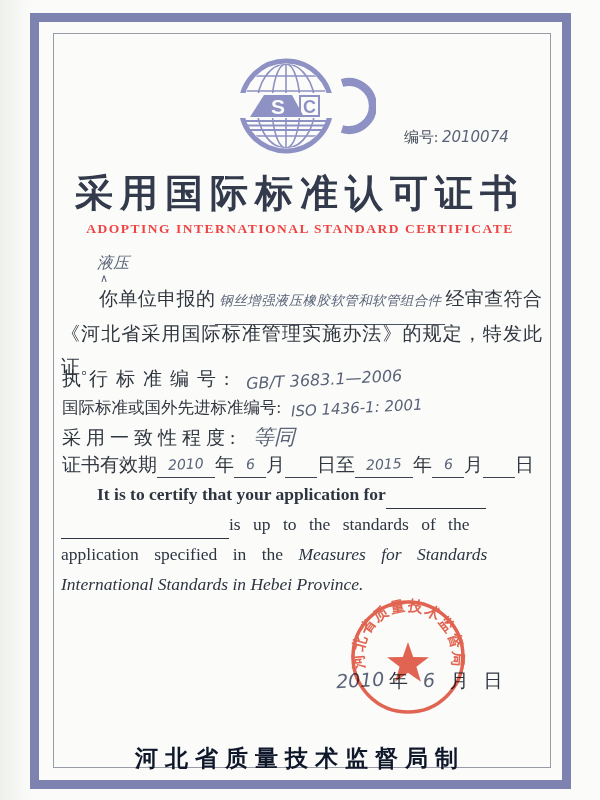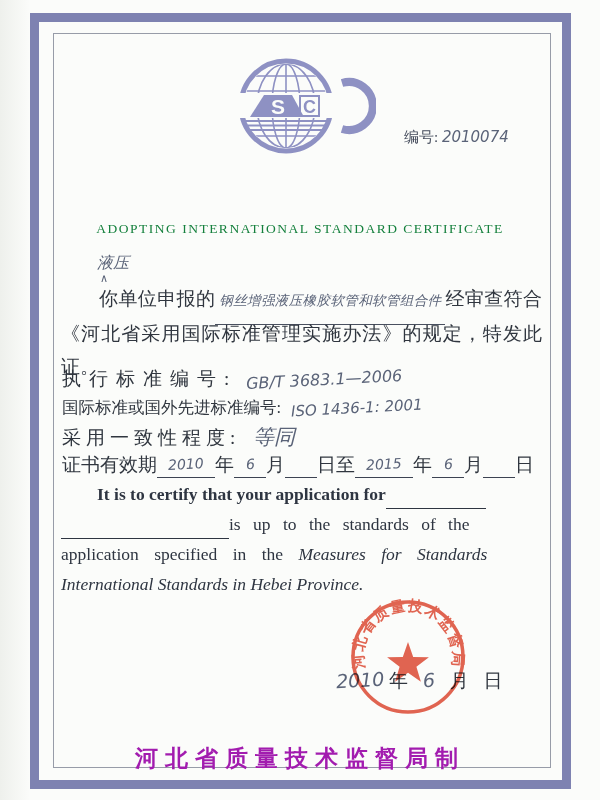--- a/index.html
+++ b/index.html
@@ -26,21 +26,21 @@
 
   
   .serial{ left:404px; top:128px; font-size:15px; color:#454c5c; white-space:nowrap; }
 
   .hw{ font-family:"DejaVu Sans",sans-serif; font-style:italic; color:#5a6378; }
   .hw-slant{ display:inline-block; transform:rotate(-3deg); }
 
   .title{ left:0; top:168px; width:100%; text-align:center;
     font-size:38px; font-weight:bold; letter-spacing:7px; color:#323a4c; }
   .subtitle{ left:0; top:221px; width:100%; text-align:center;
-    font-size:13.5px; letter-spacing:1.5px; color:#15803d; font-weight:normal; }
+    font-size:13.5px; letter-spacing:1.5px; color:#ef4444; font-weight:bold; }
 
   
   .company-insert{ left:97px; top:253px; font-size:16px; }
   .company{ left:64px; top:250px; width:240px; border-bottom:1.5px solid #49505f;
     font-size:17px; padding-bottom:2px; white-space:nowrap; }
   .caret{ left:100px; top:272px; font-size:11px; color:#5a6378; }
 
   .para{ left:61px; top:282px; width:481px; font-size:19px; line-height:33px;
     text-align:justify; text-indent:2em; color:#30363f; }
   .hw-underline{ font-size:13.5px; border-bottom:1.5px solid #49505f;
@@ -70,21 +70,21 @@
   .e2{ word-spacing:8px; }
   .e3{ word-spacing:11px; }
 
   .issuer-label{ left:332px; top:638px; font-size:19px; color:#30363f; white-space:nowrap; }
   .issuer-date{ left:336px; top:668px; font-size:19px; color:#30363f; white-space:nowrap; }
   .issuer-date .u{ margin:0 10px; }
   .seal{ left:343px; top:592px; width:130px; height:130px;
     mix-blend-mode:multiply; opacity:.88; }
 
   .footer{ left:0; top:743px; width:100%; text-align:center; font-size:23px;
-    font-weight:bold; letter-spacing:7px; color:#a21caf; }
+    font-weight:bold; letter-spacing:7px; color:#0f172a; }
 </style>
 </head>
 <body>
 
 <div class="page">
 
   <div class="frame-outer"></div>
   <div class="frame-inner"></div>
 
   <svg class="abs logo" viewBox="0 0 150 110">
@@ -114,20 +114,21 @@
       <line x1="24" y1="79" x2="100" y2="79"></line>
     </g>
     <path d="M 116,32 A 24,24 0 1 1 116,78" fill="none" stroke="#8e91c3" stroke-width="8"></path>
   </svg>
 
   <div class="abs serial">
     <span>编号:</span>
     <span class="hw">2010074</span>
   </div>
 
+  <div class="abs title">采用国际标准认可证书</div>
   <div class="abs subtitle">ADOPTING INTERNATIONAL STANDARD CERTIFICATE</div>
 
   <div class="abs company-insert hw">液压</div>
   <div class="abs caret">∧</div>
 
   <p class="abs para"><span>你单位申报的</span><span class="hw hw-underline">钢丝增强液压橡胶软管和软管组合件</span><span>经审查符合《河北省采用国际标准管理实施办法》的规定，特发此证。</span></p>
 
   <div class="abs row row-exec">
     <span class="lbl">执行标准编号:</span>
     <span class="hw val"><span class="hw-slant">GB/T 3683.1—2006</span></span>

